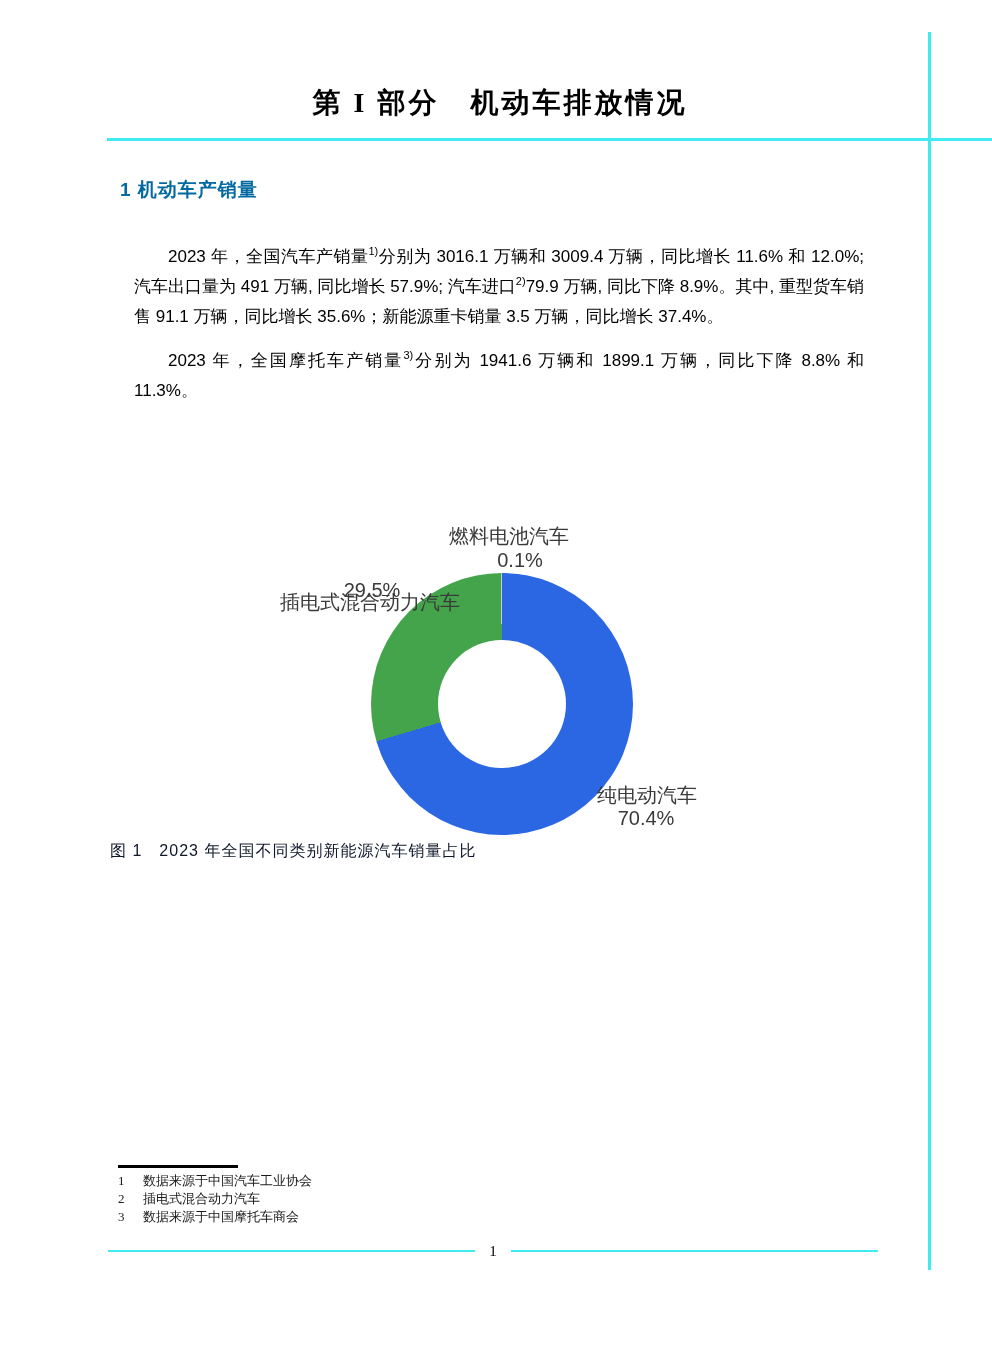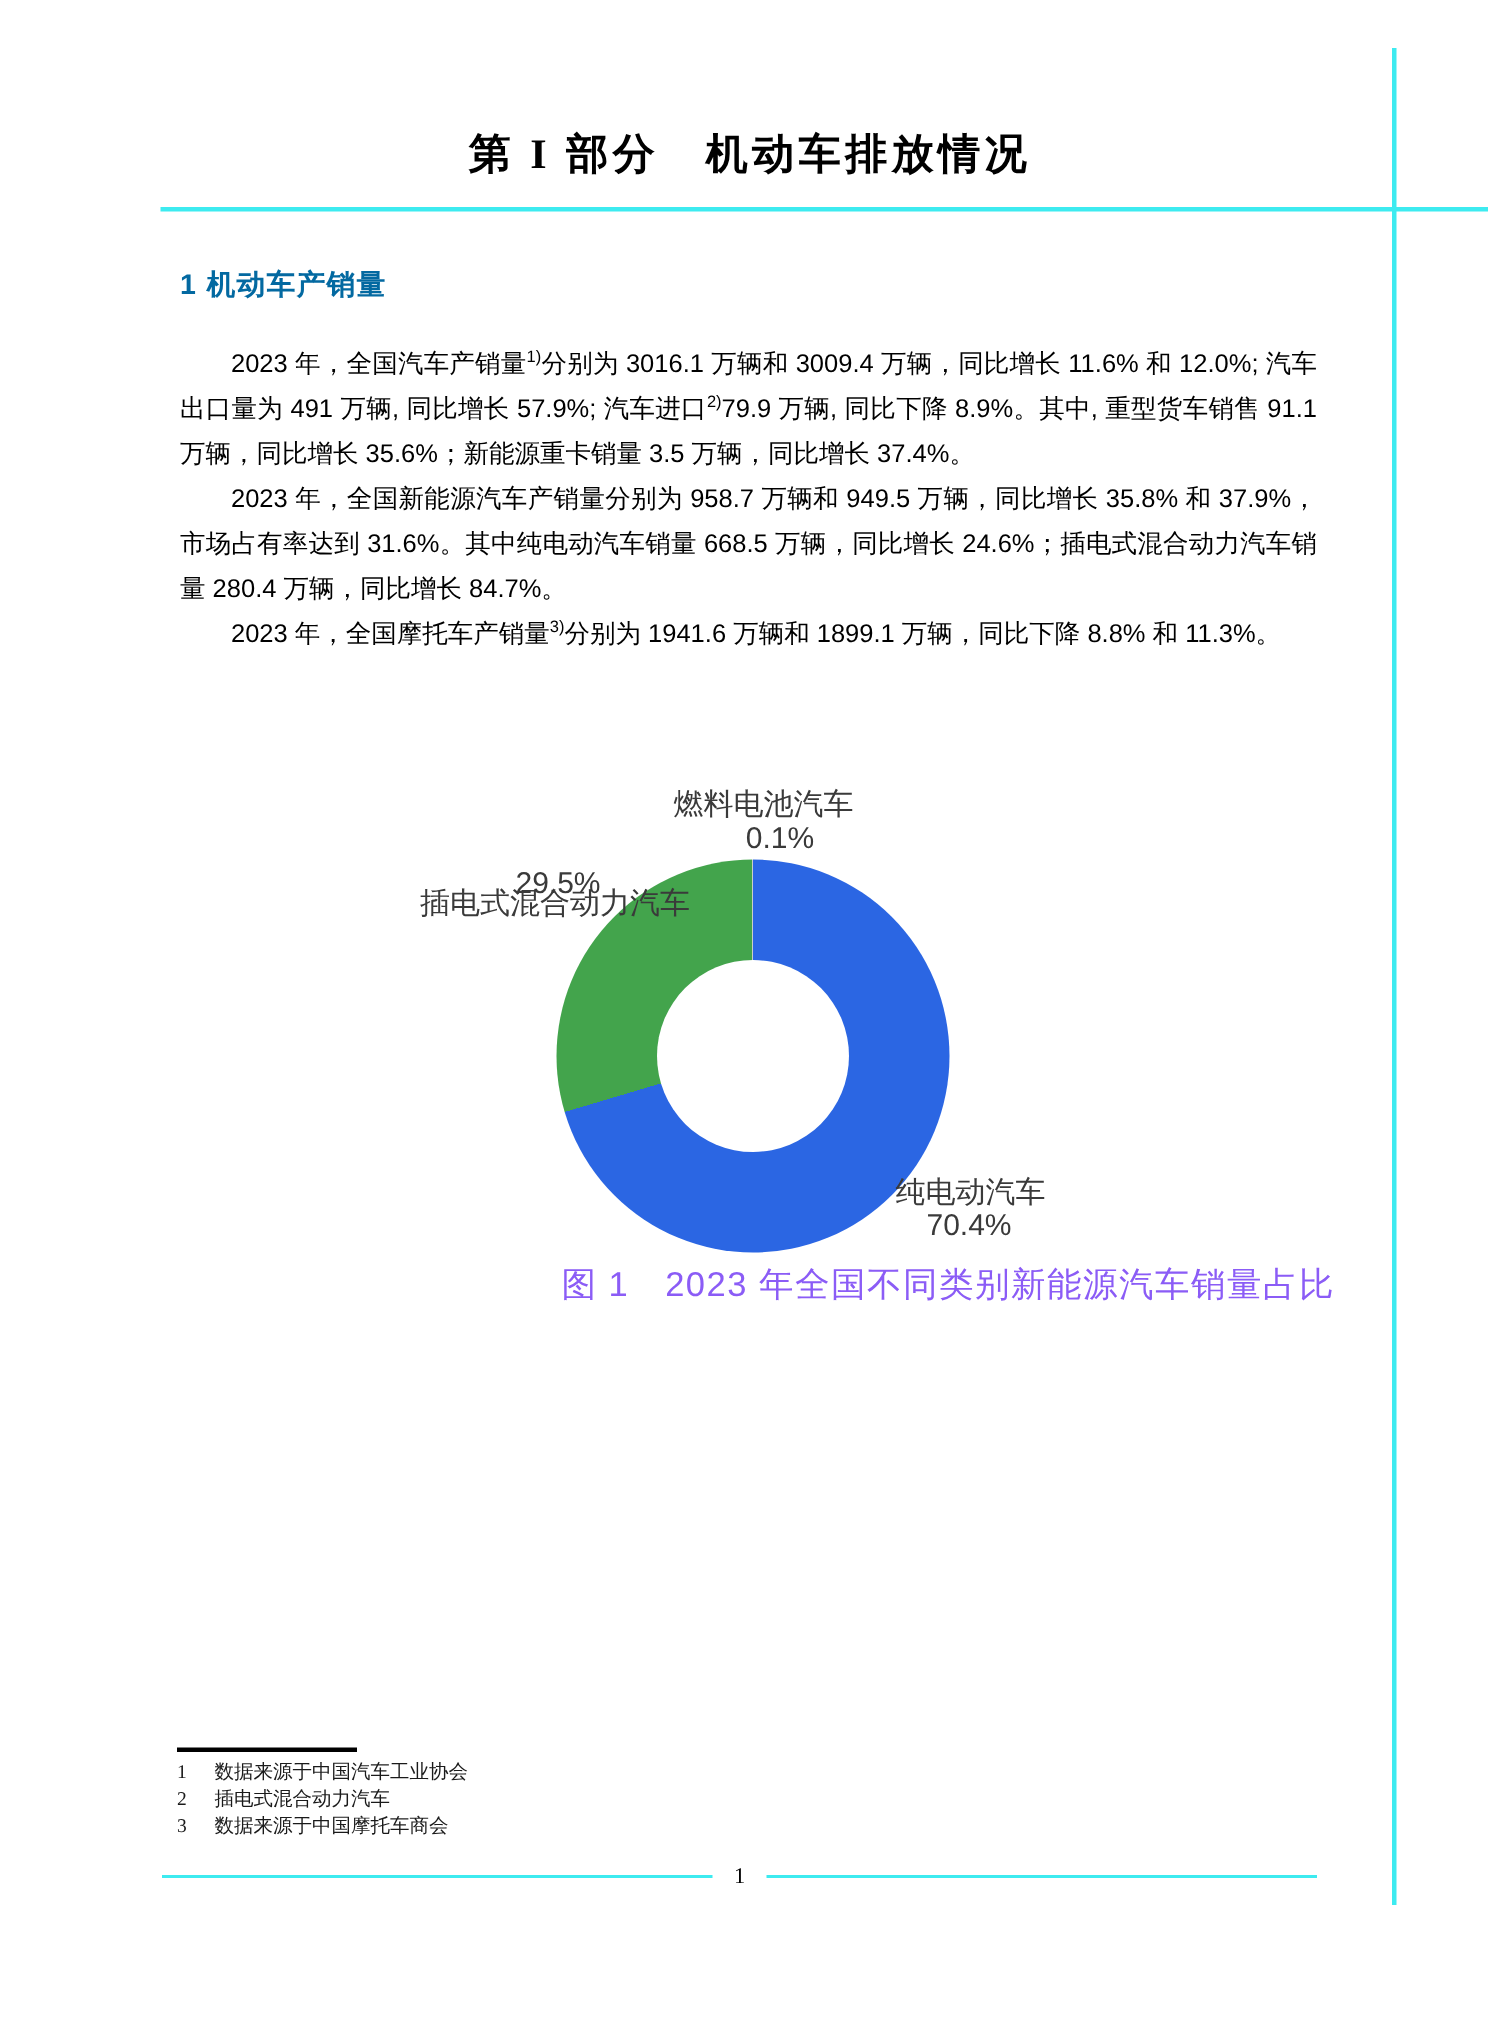--- a/index.html
+++ b/index.html
@@ -23,21 +23,21 @@
   .section-heading {
     position:absolute; left:120px; top:177px; margin:0;
     font-size:19px; font-weight:bold; color:#0369a1; letter-spacing:1px;
   }
 
   
   .body-text {
     position:absolute; left:120px; top:228px; width:758px;
     font-size:17px; line-height:30px; text-align:justify;
   }
-  .body-text p { margin:0; text-indent:2em; }
+  .body-text p { margin:14px; text-indent:2em; }
   .body-text sup { font-size:11px; line-height:0; }
 
   
   .donut {
     position:absolute; left:371px; top:573px; width:262px; height:262px;
     border-radius:50%;
   }
   .donut-hole {
     position:absolute; left:67px; top:67px; width:128px; height:128px;
     border-radius:50%; background:#ffffff;
@@ -48,22 +48,22 @@
   }
   .lbl-fc-name  { left:509px; top:536px; }
   .lbl-fc-val   { left:520px; top:560px; }
   .lbl-phev-name{ left:370px; top:566px;margin-top:36px; }
   .lbl-phev-val { left:372px; top:590px; }
   .lbl-bev-name { left:647px; top:795px; }
   .lbl-bev-val  { left:646px; top:818px; }
 
   .fig-caption {
     position:absolute; left:110px; top:841px; width:780px; margin:0;
-    text-align:right; font-size:23px; font-weight:500; letter-spacing:1px;
-    color:#8b5cf6; white-space:nowrap;
+    text-align:left; font-size:16px; font-weight:500; letter-spacing:1px;
+    color:#0f172a; white-space:nowrap;
   }
 
   
   .footnotes {
     position:absolute; left:118px; top:1165px; width:500px;
     font-family:"Liberation Serif","DejaVu Serif",serif; font-size:13px;
     color:#1a1a1a; line-height:18px;
   }
   .fn-sep { width:120px; height:3px; background:#000; margin:0 0 4px 0; }
   .fn-item { display:flex; }
@@ -87,21 +87,20 @@
 
   <div class="v-rule"></div>
 
   <h1 class="doc-title">第 I 部分　机动车排放情况</h1>
   <div class="h-rule"></div>
 
   <h2 class="section-heading">1 机动车产销量</h2>
 
   <div class="body-text">
       <p><span>2023 年，全国汽车产销量</span><sup>1)</sup><span>分别为 3016.1 万辆和 3009.4 万辆，同比增长 11.6% 和 12.0%; 汽车出口量为 491 万辆, 同比增长 57.9%; 汽车进口</span><sup>2)</sup><span>79.9 万辆, 同比下降 8.9%。其中, 重型货车销售 91.1 万辆，同比增长 35.6%；新能源重卡销量 3.5 万辆，同比增长 37.4%。</span></p>
-      <p><span>2023 年，全国新能源汽车产销量分别为 958.7 万辆和 949.5 万辆，同比增长 35.8% 和 37.9%，市场占有率达到 31.6%。其中纯电动汽车销量 668.5 万辆，同比增长 24.6%；插电式混合动力汽车销量 280.4 万辆，同比增长 84.7%。</span></p>
       <p><span>2023 年，全国摩托车产销量</span><sup>3)</sup><span>分别为 1941.6 万辆和 1899.1 万辆，同比下降 8.8% 和 11.3%。</span></p>
     </div>
 
   <div class="donut" style="background: conic-gradient(rgb(43, 102, 227) 0deg, rgb(43, 102, 227) 253.44deg, rgb(67, 164, 76) 253.44deg, rgb(67, 164, 76) 359.64deg, rgb(201, 206, 201) 359.64deg, rgb(201, 206, 201) 360deg);">
     <div class="donut-hole"></div>
   </div>
   <div class="chart-label lbl-fc-name">燃料电池汽车</div>
   <div class="chart-label lbl-fc-val">0.1%</div>
   <div class="chart-label lbl-phev-name">插电式混合动力汽车</div>
   <div class="chart-label lbl-phev-val">29.5%</div>

